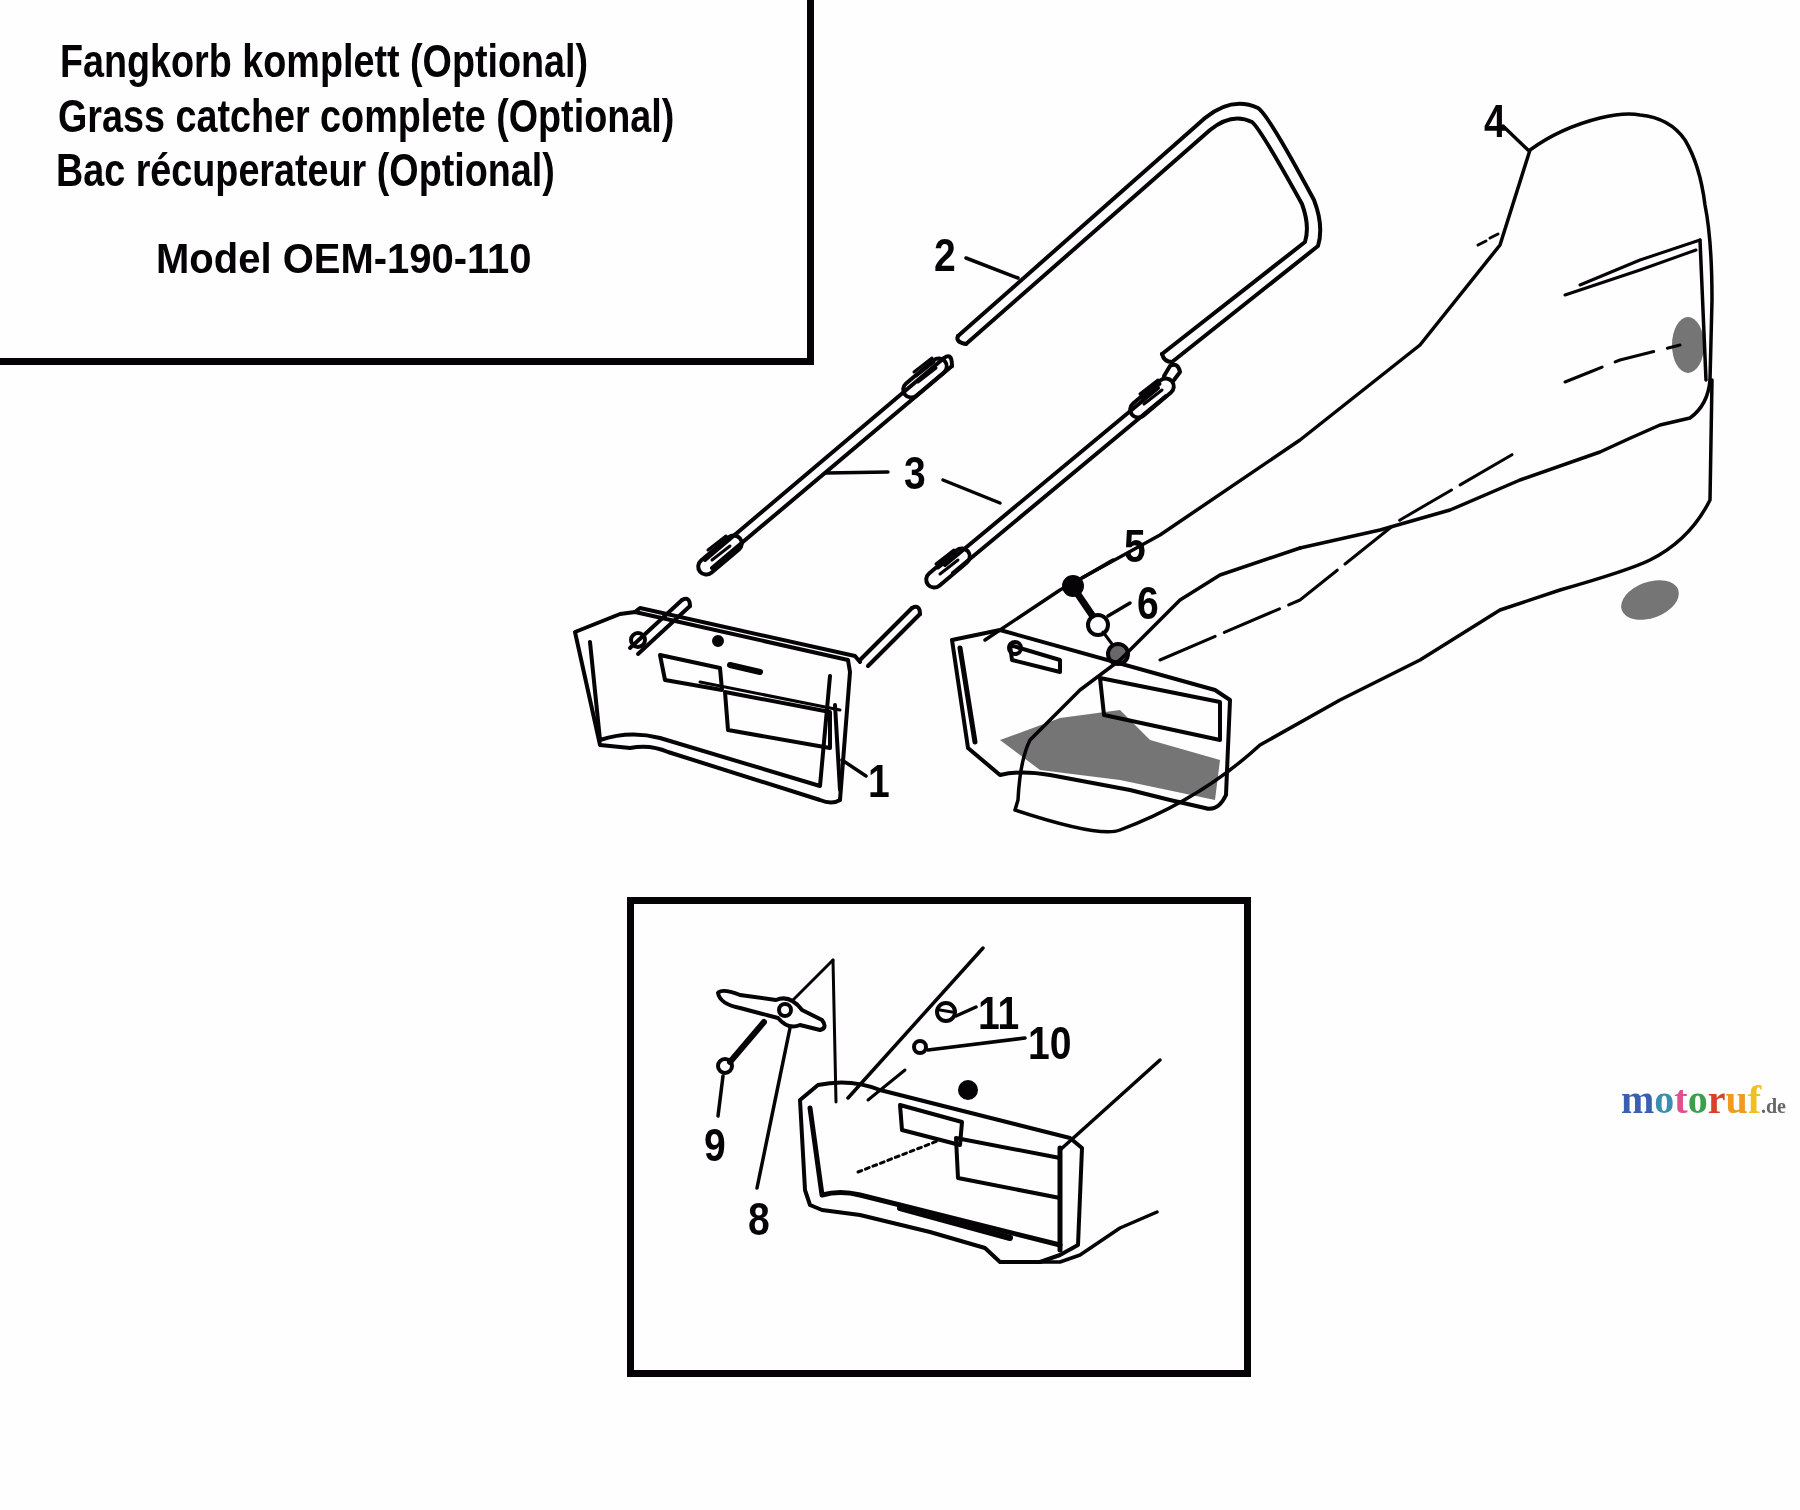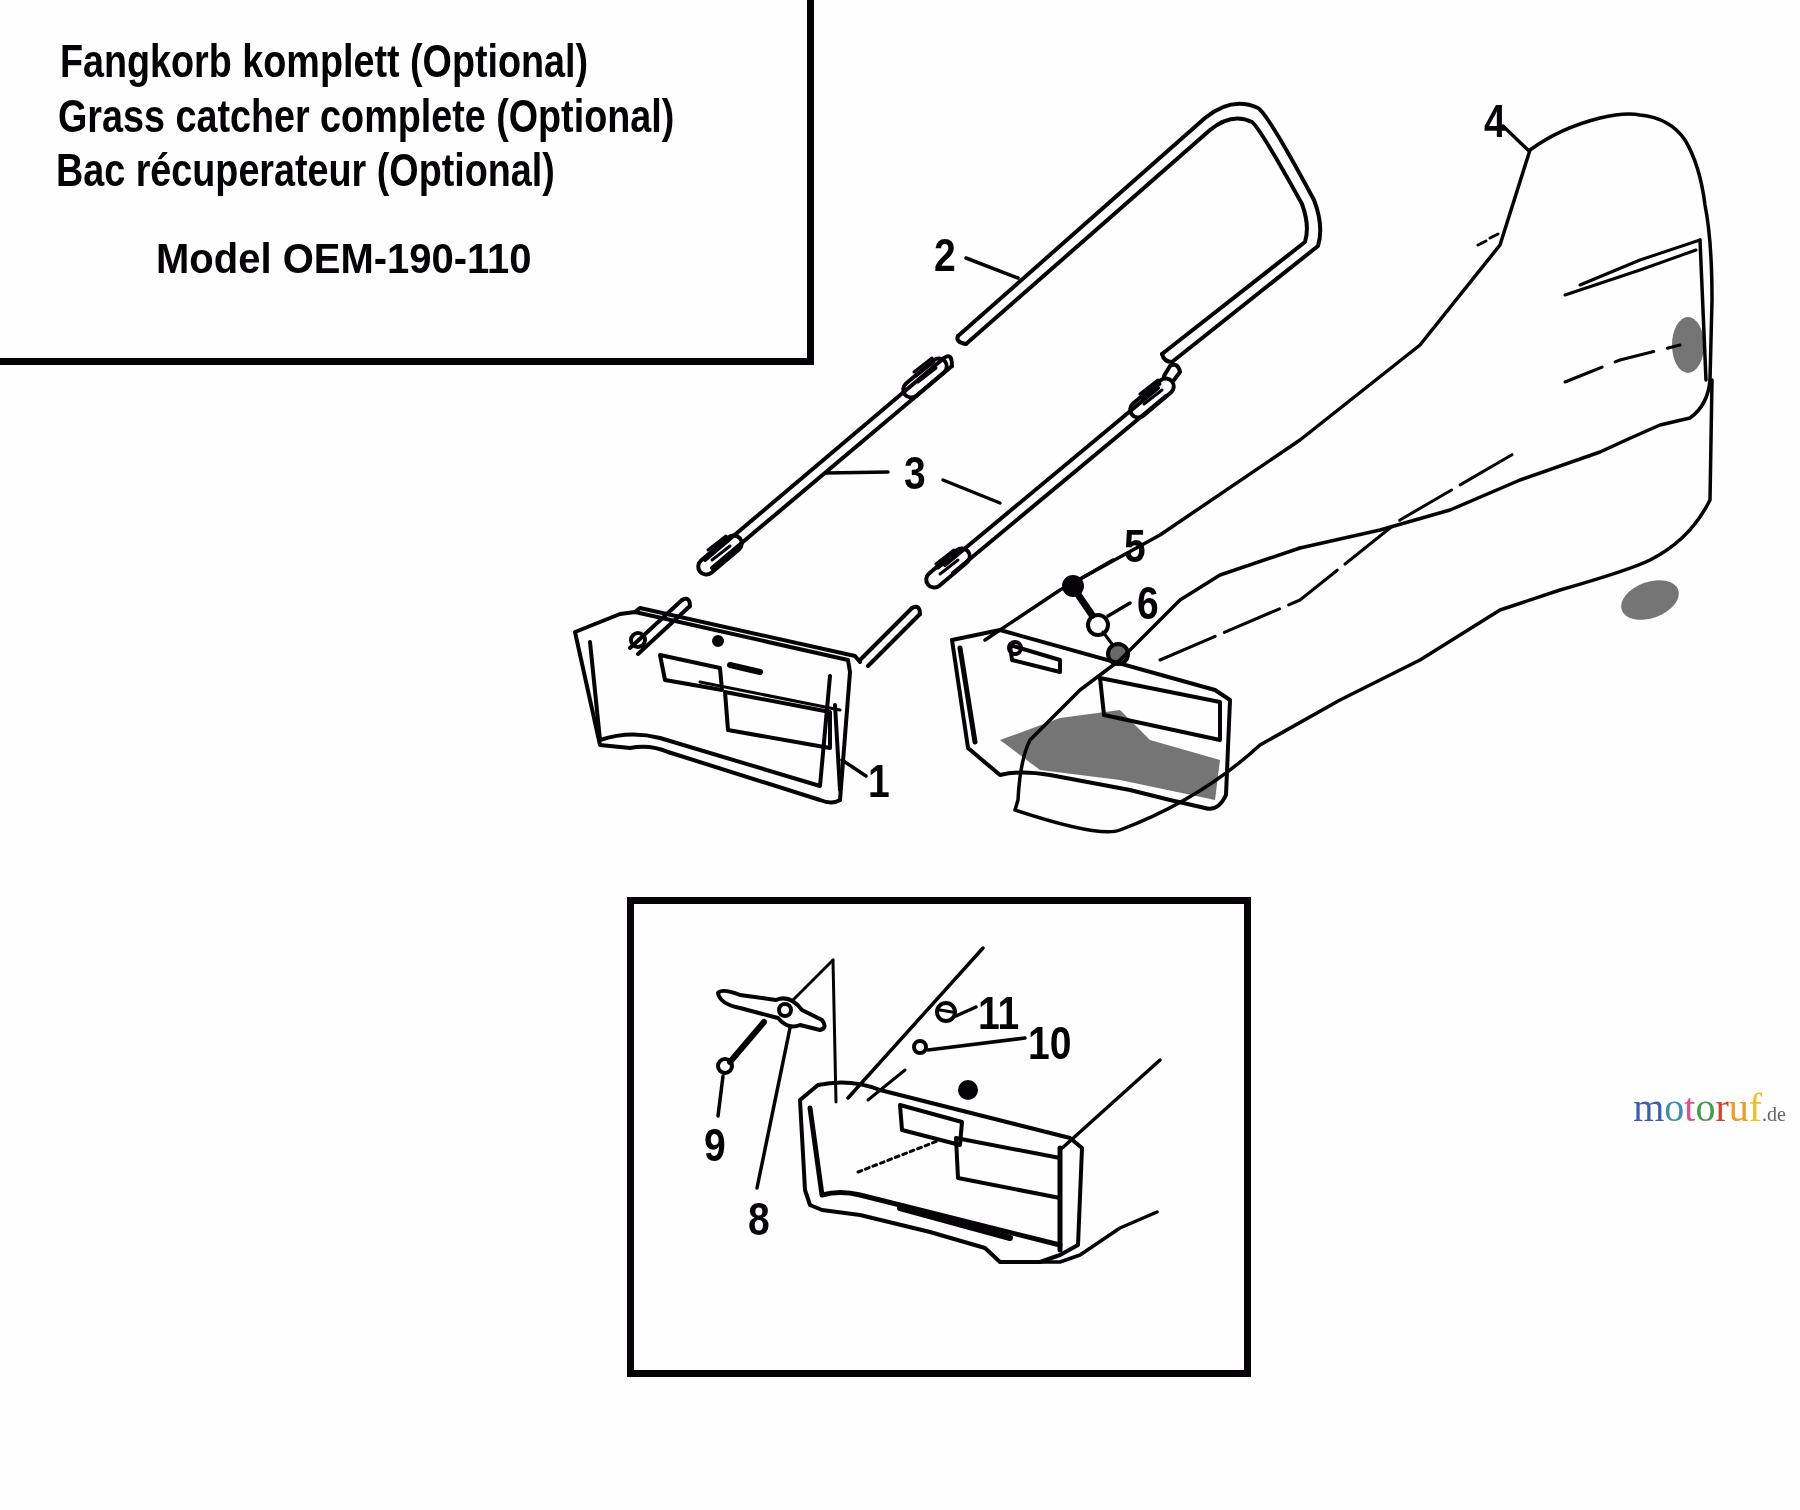--- a/index.html
+++ b/index.html
@@ -23,22 +23,22 @@
     .callout {
       position: absolute; font-family: "Liberation Sans", sans-serif; font-weight: bold;
       color: #050305; font-size: 46px; line-height: 1; transform: scaleX(0.85);
       transform-origin: left top;
     }
     .inset-box {
       position: absolute; left: 627px; top: 897px; width: 624px; height: 480px;
       border: 7px solid #050305; box-sizing: border-box;
     }
     .watermark {
-      position: absolute; right: 14px; bottom: 16px; font-family: "Liberation Serif", serif;
-      font-size: 40px; line-height: 1; white-space: nowrap;
+      position: absolute; right: 14px; bottom: 24px; font-family: "Liberation Serif", serif;
+      font-size: 40px; line-height: 1; white-space: nowrap; font-weight: bold;
     }
     .watermark span { display: inline-block; }
     .watermark .tld { font-size: 20px; }
   </style>
 </head>
 <body>
 
 <div class="canvas">
 
   <div class="title-box"></div>

